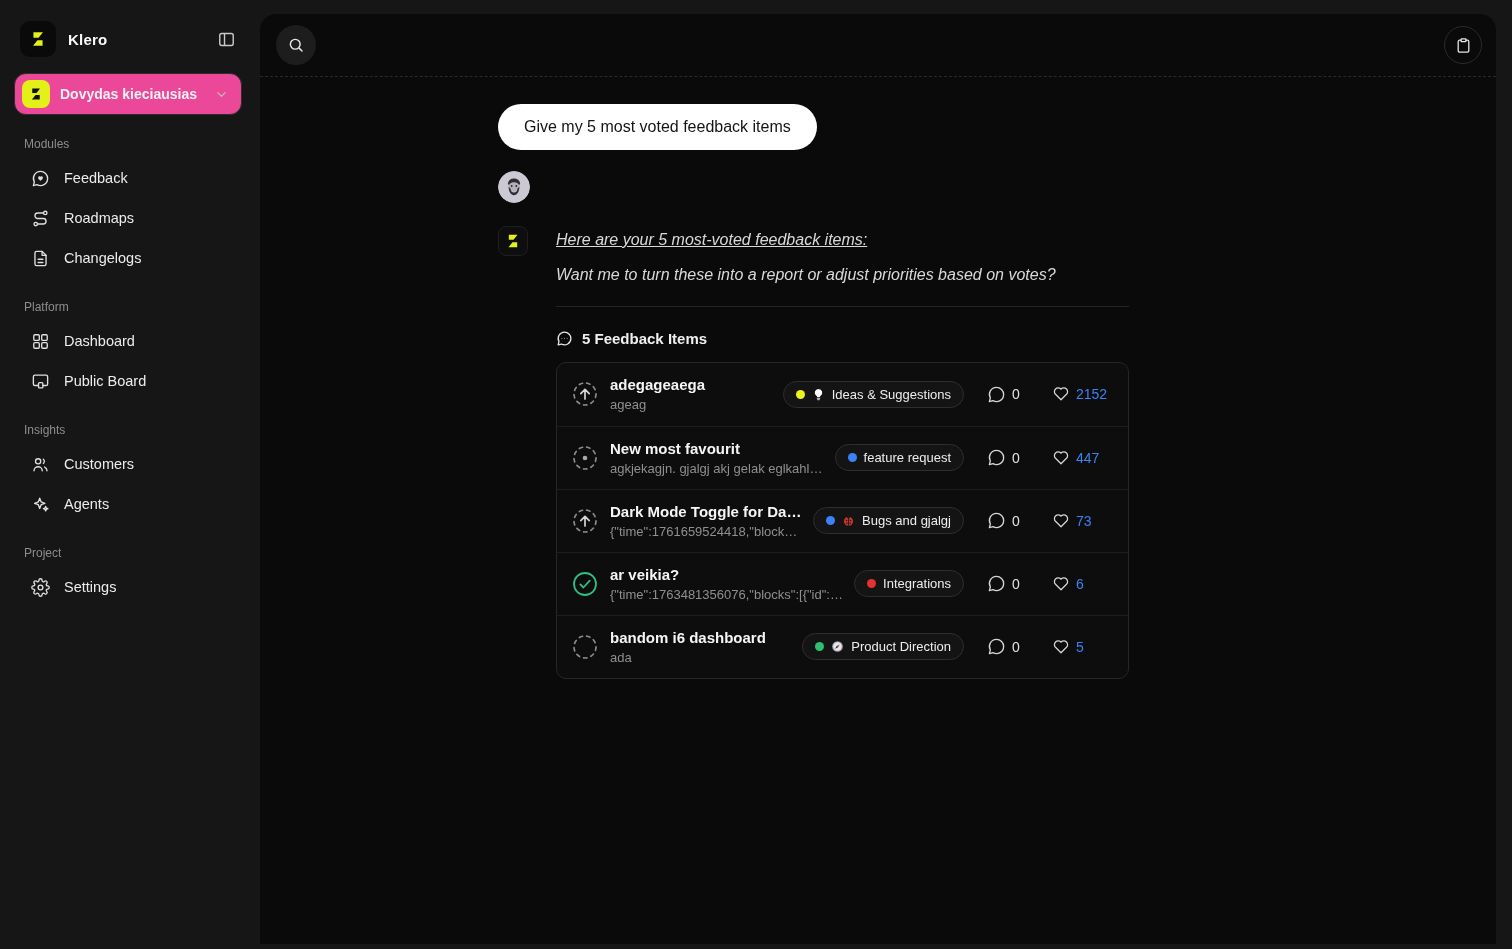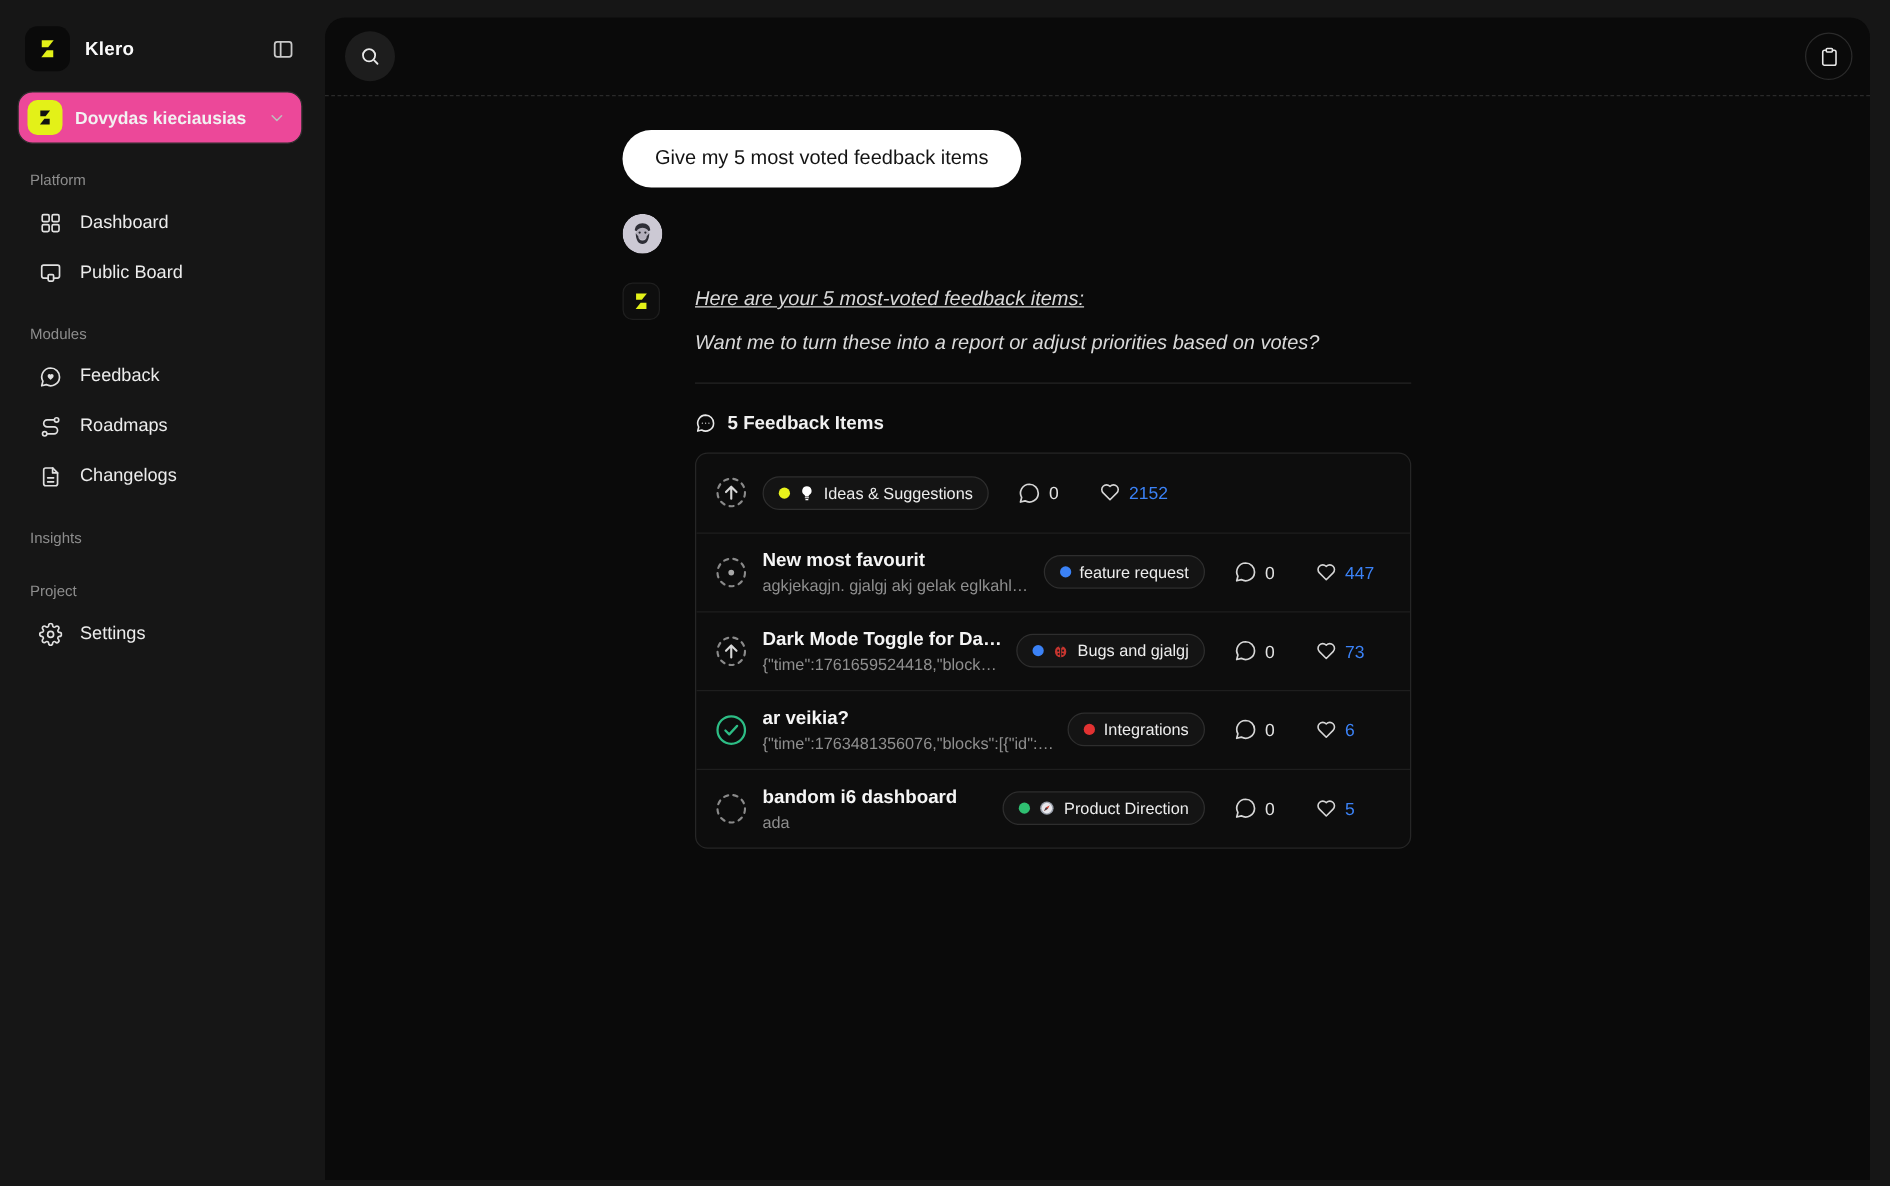--- a/index.html
+++ b/index.html
@@ -128,20 +128,57 @@
         </svg>
       </span>
       <span>Dovydas kieciausias</span>
       <svg class="chev" width="15" height="15" viewBox="0 0 24 24" fill="none" stroke="currentColor" stroke-width="2" stroke-linecap="round" stroke-linejoin="round">
         <path d="M6 9l6 6 6-6"></path>
       </svg>
     </button>
 
     <nav id="sb-nav">
   <div class="nav-section">
+    <div class="nav-section-label">Modules</div>
+    <div class="nav-items">
+  <div class="nav-item">
+    <span class="nav-icon">
+                <svg width="19" height="19" viewBox="0 0 24 24" fill="none" stroke="currentColor" stroke-width="1.7" stroke-linecap="round" stroke-linejoin="round">
+                  <path d="M12 3a9 9 0 0 1 9 9 9 9 0 0 1-13.4 7.8L3 21l1.2-4.6A9 9 0 0 1 12 3z"></path>
+                  <path d="M12 14.8s-3-1.8-3-3.8c0-1 .8-1.8 1.8-1.8.5 0 1 .3 1.2.7.2-.4.7-.7 1.2-.7 1 0 1.8.8 1.8 1.8 0 2-3 3.8-3 3.8z" fill="currentColor" stroke="none"></path>
+                </svg>
+              </span>
+    <span class="nav-label">Feedback</span>
+  </div>
+
+  <div class="nav-item">
+    <span class="nav-icon">
+                <svg width="19" height="19" viewBox="0 0 24 24" fill="none" stroke="currentColor" stroke-width="1.7" stroke-linecap="round" stroke-linejoin="round">
+                  <circle cx="6" cy="19" r="2.2"></circle>
+                  <circle cx="18" cy="5" r="2.2"></circle>
+                  <path d="M8.2 19h7.3a3.5 3.5 0 0 0 0-7H8.5a3.5 3.5 0 0 1 0-7h7.3"></path>
+                </svg>
+              </span>
+    <span class="nav-label">Roadmaps</span>
+  </div>
+
+  <div class="nav-item">
+    <span class="nav-icon">
+                <svg width="19" height="19" viewBox="0 0 24 24" fill="none" stroke="currentColor" stroke-width="1.7" stroke-linecap="round" stroke-linejoin="round">
+                  <path d="M14 3H7a2 2 0 0 0-2 2v14a2 2 0 0 0 2 2h10a2 2 0 0 0 2-2V8z"></path>
+                  <path d="M14 3v5h5"></path>
+                  <path d="M9 13h6M9 17h6"></path>
+                </svg>
+              </span>
+    <span class="nav-label">Changelogs</span>
+  </div>
+</div>
+  </div>
+
+  <div class="nav-section">
     <div class="nav-section-label">Platform</div>
     <div class="nav-items">
   <div class="nav-item">
     <span class="nav-icon">
                 <svg width="19" height="19" viewBox="0 0 24 24" fill="none" stroke="currentColor" stroke-width="1.7" stroke-linecap="round" stroke-linejoin="round">
                   <rect x="3.5" y="3.5" width="7" height="7" rx="1.5"></rect>
                   <rect x="13.5" y="3.5" width="7" height="7" rx="1.5"></rect>
                   <rect x="3.5" y="13.5" width="7" height="7" rx="1.5"></rect>
                   <rect x="13.5" y="13.5" width="7" height="7" rx="1.5"></rect>
                 </svg>
@@ -155,58 +192,44 @@
                   <path d="M9 17H5a2 2 0 0 1-2-2V6a2 2 0 0 1 2-2h14a2 2 0 0 1 2 2v9a2 2 0 0 1-2 2h-4"></path>
                   <rect x="9.5" y="13.5" width="5.5" height="6.5" rx="1.2"></rect>
                 </svg>
               </span>
     <span class="nav-label">Public Board</span>
   </div>
 </div>
   </div>
 
   <div class="nav-section">
-    <div class="nav-section-label">Modules</div>
+    <div class="nav-section-label">Insights</div>
     <div class="nav-items">
   <div class="nav-item">
     <span class="nav-icon">
                 <svg width="19" height="19" viewBox="0 0 24 24" fill="none" stroke="currentColor" stroke-width="1.7" stroke-linecap="round" stroke-linejoin="round">
-                  <path d="M12 3a9 9 0 0 1 9 9 9 9 0 0 1-13.4 7.8L3 21l1.2-4.6A9 9 0 0 1 12 3z"></path>
-                  <path d="M12 14.8s-3-1.8-3-3.8c0-1 .8-1.8 1.8-1.8.5 0 1 .3 1.2.7.2-.4.7-.7 1.2-.7 1 0 1.8.8 1.8 1.8 0 2-3 3.8-3 3.8z" fill="currentColor" stroke="none"></path>
-                </svg>
-              </span>
-    <span class="nav-label">Feedback</span>
-  </div>
-
-  <div class="nav-item">
-    <span class="nav-icon">
-                <svg width="19" height="19" viewBox="0 0 24 24" fill="none" stroke="currentColor" stroke-width="1.7" stroke-linecap="round" stroke-linejoin="round">
-                  <circle cx="6" cy="19" r="2.2"></circle>
-                  <circle cx="18" cy="5" r="2.2"></circle>
-                  <path d="M8.2 19h7.3a3.5 3.5 0 0 0 0-7H8.5a3.5 3.5 0 0 1 0-7h7.3"></path>
-                </svg>
-              </span>
-    <span class="nav-label">Roadmaps</span>
-  </div>
-
-  <div class="nav-item">
-    <span class="nav-icon">
-                <svg width="19" height="19" viewBox="0 0 24 24" fill="none" stroke="currentColor" stroke-width="1.7" stroke-linecap="round" stroke-linejoin="round">
-                  <path d="M14 3H7a2 2 0 0 0-2 2v14a2 2 0 0 0 2 2h10a2 2 0 0 0 2-2V8z"></path>
-                  <path d="M14 3v5h5"></path>
-                  <path d="M9 13h6M9 17h6"></path>
-                </svg>
-              </span>
-    <span class="nav-label">Changelogs</span>
-  </div>
-</div>
-  </div>
-
-  <div class="nav-section">
-    <div class="nav-section-label">Insights</div>
+                  <circle cx="9" cy="8" r="3.3"></circle>
+                  <path d="M3.8 20c0-2.9 2.3-5.2 5.2-5.2s5.2 2.3 5.2 5.2"></path>
+                  <path d="M15.5 5.3a3.3 3.3 0 0 1 0 5.4"></path>
+                  <path d="M17.2 15.2c1.8.8 3 2.6 3 4.8"></path>
+                </svg>
+              </span>
+    <span class="nav-label">Customers</span>
+  </div>
+
+  <div class="nav-item">
+    <span class="nav-icon">
+                <svg width="19" height="19" viewBox="0 0 24 24" fill="none" stroke="currentColor" stroke-width="1.7" stroke-linecap="round" stroke-linejoin="round">
+                  <path d="M11 4l1.8 4.8L17.5 10.5l-4.7 1.7L11 17l-1.8-4.8L4.5 10.5l4.7-1.7z"></path>
+                  <path d="M18.5 14.5l.8 2 2 .8-2 .8-.8 2-.8-2-2-.8 2-.8z"></path>
+                </svg>
+              </span>
+    <span class="nav-label">Agents</span>
+  </div>
+</div>
   </div>
 
   <div class="nav-section">
     <div class="nav-section-label">Project</div>
     <div class="nav-items">
   <div class="nav-item">
     <span class="nav-icon">
                 <svg width="19" height="19" viewBox="0 0 24 24" fill="none" stroke="currentColor" stroke-width="1.7" stroke-linecap="round" stroke-linejoin="round">
                   <circle cx="12" cy="12" r="3"></circle>
                   <path d="M19.4 15a1.7 1.7 0 0 0 .34 1.87l.06.06a2 2 0 1 1-2.83 2.83l-.06-.06a1.7 1.7 0 0 0-1.87-.34 1.7 1.7 0 0 0-1.03 1.56V21a2 2 0 1 1-4 0v-.09a1.7 1.7 0 0 0-1.11-1.56 1.7 1.7 0 0 0-1.87.34l-.06.06a2 2 0 1 1-2.83-2.83l.06-.06a1.7 1.7 0 0 0 .34-1.87 1.7 1.7 0 0 0-1.56-1.03H3a2 2 0 1 1 0-4h.09A1.7 1.7 0 0 0 4.65 8.9a1.7 1.7 0 0 0-.34-1.87l-.06-.06a2 2 0 1 1 2.83-2.83l.06.06a1.7 1.7 0 0 0 1.87.34h0A1.7 1.7 0 0 0 10.04 3V3a2 2 0 1 1 4 0v.09a1.7 1.7 0 0 0 1.03 1.56h0a1.7 1.7 0 0 0 1.87-.34l.06-.06a2 2 0 1 1 2.83 2.83l-.06.06a1.7 1.7 0 0 0-.34 1.87v0a1.7 1.7 0 0 0 1.56 1.03H21a2 2 0 1 1 0 4h-.09a1.7 1.7 0 0 0-1.56 1.03z"></path>
@@ -278,20 +301,24 @@
                 <span>5 Feedback Items</span>
               </div>
               <div class="card" id="feedback-card">
   <div class="frow">
     <span class="status">
                       <svg width="28" height="28" viewBox="0 0 28 28" fill="none">
                         <circle cx="14" cy="14" r="11" stroke="#8a8a8a" stroke-width="1.7" stroke-dasharray="3.4 4.2" stroke-linecap="round"></circle>
                         <path d="M14 19v-9.2M9.8 13.6l4.2-4.2 4.2 4.2" stroke="#d6d6d6" stroke-width="1.7" stroke-linecap="round" stroke-linejoin="round"></path>
                       </svg>
                     </span>
+    <span class="ftext">
+      <div class="ftitle">adegageaega</div>
+      <div class="fsub">ageag</div>
+    </span>
     <span class="fbadge">
       <span class="dot" style="background-color: rgb(233, 243, 28);"></span>
       <span class="badge-ic">
                         <svg width="13" height="13" viewBox="0 0 16 16">
                           <path d="M8 1.2a4.6 4.6 0 0 0-2.6 8.4c.5.4.9 1 .9 1.6h3.4c0-.6.4-1.2.9-1.6A4.6 4.6 0 0 0 8 1.2z" fill="#ffffff"></path>
                           <path d="M6.4 12.6h3.2M7 14.4h2" stroke="#ffffff" stroke-width="1.1" stroke-linecap="round"></path>
                         </svg>
                       </span>
       <span class="badge-label">Ideas &amp; Suggestions</span>
     </span>

